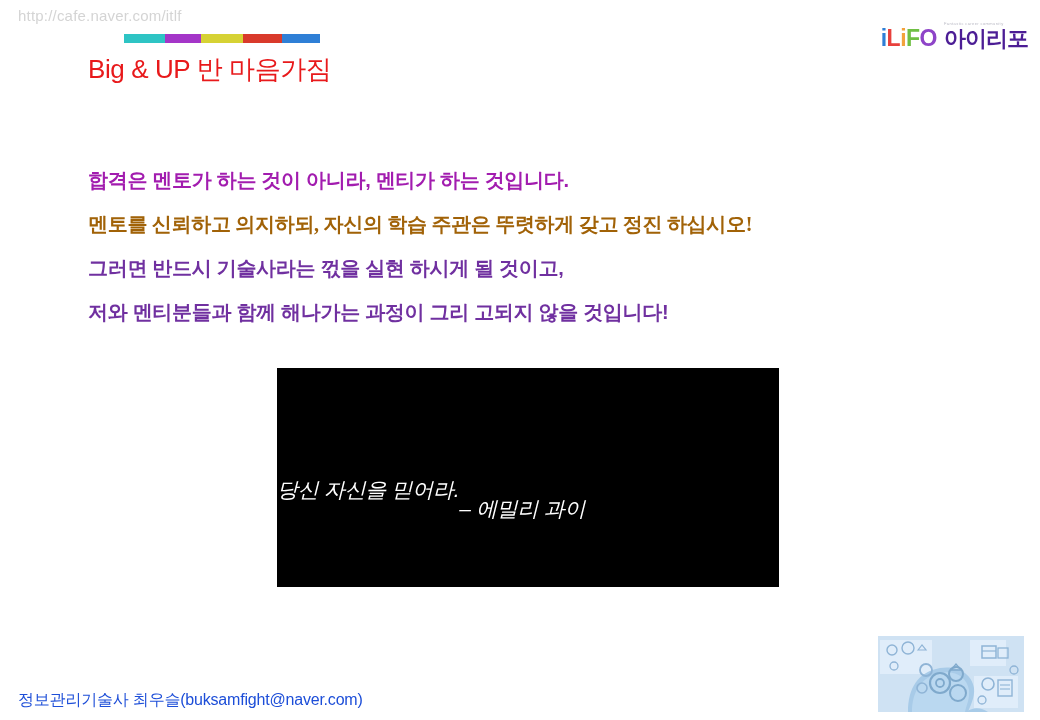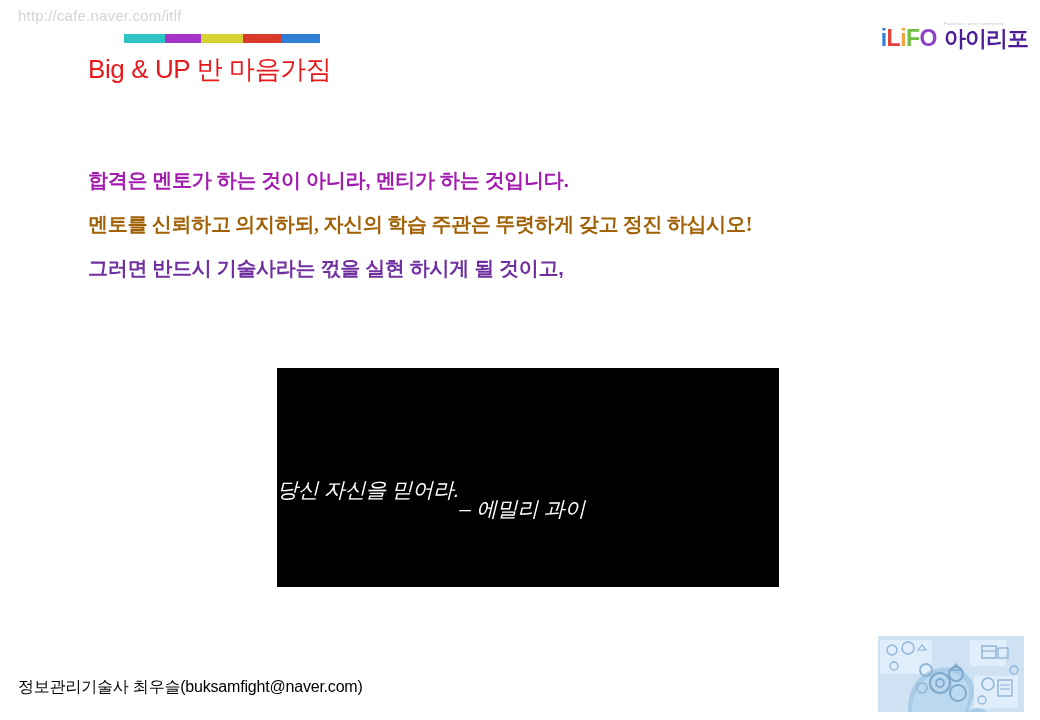--- a/index.html
+++ b/index.html
@@ -139,23 +139,23 @@
     font-size: 21px;
     letter-spacing: -0.3px;
     white-space: nowrap;
     margin-top: 62px;
   }
 
   
   .footer-text {
     position: absolute;
     left: 18px;
-    bottom: 22px;
+    bottom: 9px;
     font-size: 16px;
-    color: #000000;
+    color: #1d4ed8;
     letter-spacing: -0.2px;
     white-space: nowrap;
   }
 
   
   .brand-graphic {
     position: absolute;
     left: 872px;
     top: 618px;
     width: 158px;
@@ -206,20 +206,21 @@
     <div class="logo-kr">아이리포</div>
   </div>
 </div>
 
 <div class="slide-title">Big &amp; UP 반 마음가짐</div>
 
 <div class="body-block">
   <div class="body-line" style="color: #a21caf;">합격은 멘토가 하는 것이 아니라, 멘티가 하는 것입니다.</div>
   <div class="body-line" style="color: #a16207; font-family: Liberation Serif, serif;">멘토를 신뢰하고 의지하되, 자신의 학습 주관은 뚜렷하게  갖고 정진 하십시오!</div>
   <div class="body-line" style="color: rgb(112, 48, 160);">그러면 반드시 기술사라는 꺿을 실현 하시게 될 것이고,</div>
+  <div class="body-line" style="color: rgb(112, 48, 160);">저와 멘티분들과 함께 해나가는 과정이 그리 고되지 않을 것입니다!</div>
 </div>
 
 <div class="quote-box" style="background: rgb(0, 0, 0); color: rgb(255, 255, 255);">
   <div class="quote-line l1">당신 자신을 믿어라.</div>
   <div class="quote-attrib">– 에밀리 과이</div>
 </div>
 
 <div class="footer-text">정보관리기술사 최우슬(buksamfight@naver.com)</div>
 
 <div class="brand-graphic">

